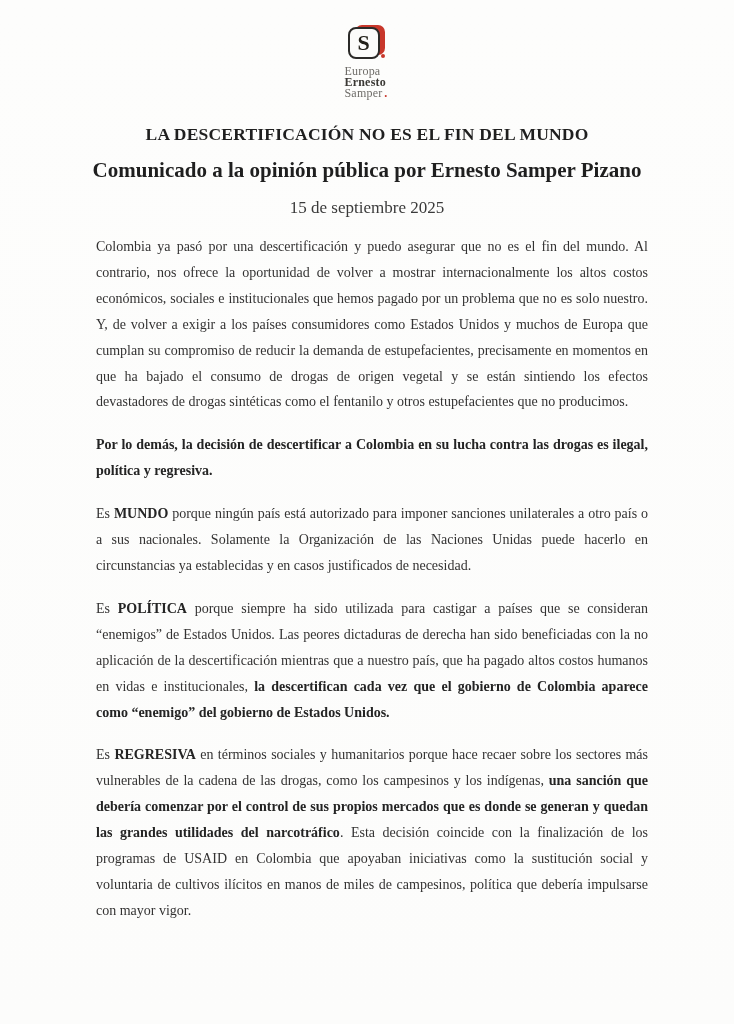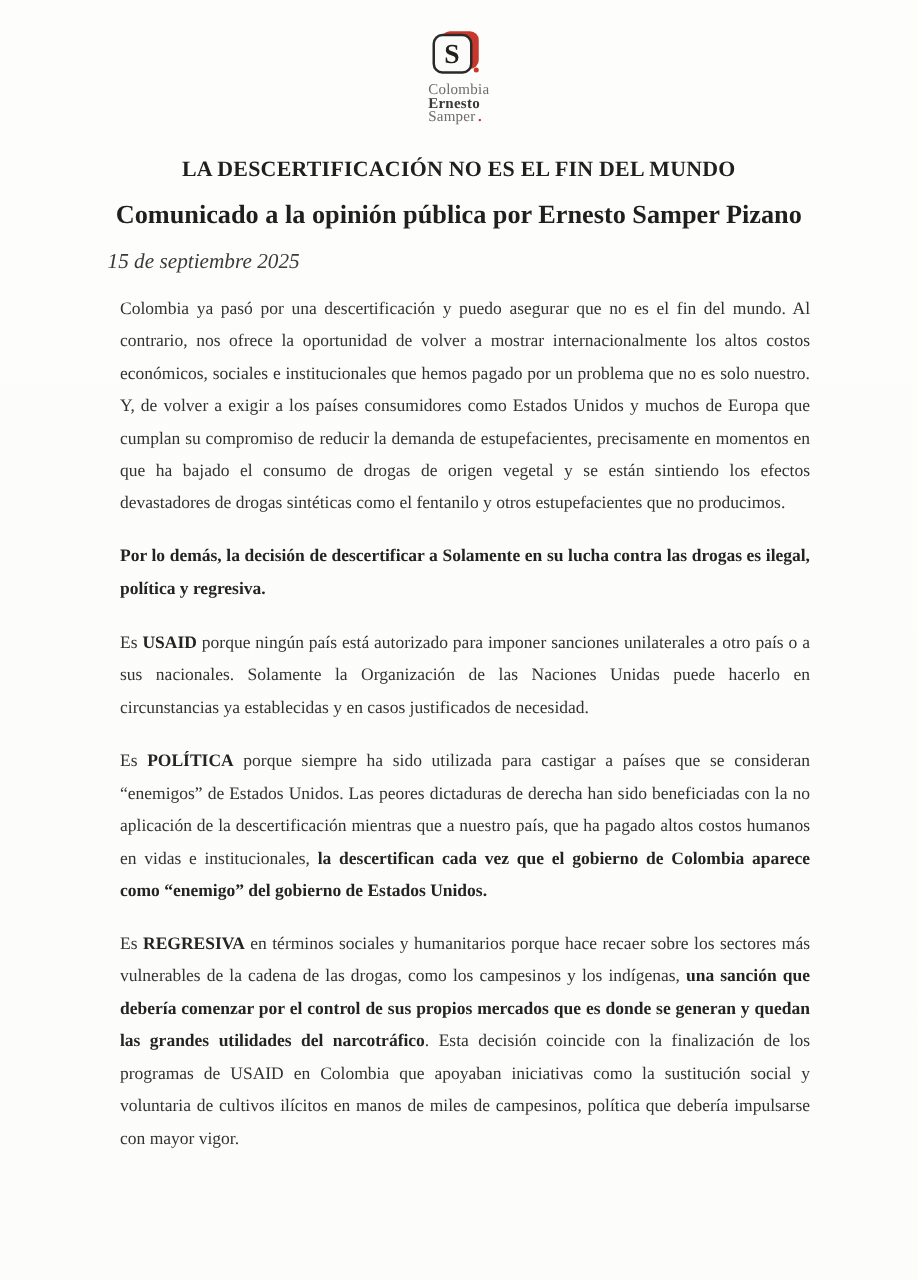--- a/index.html
+++ b/index.html
@@ -55,22 +55,22 @@
     font-size: 17.5px; font-weight: bold; color: #1f1f1f;
     text-align: center; letter-spacing: 0.2px;
   }
   .doc-subtitle {
     margin: 13px 0 0 0;
     font-size: 21px; font-weight: bold; color: #1f1f1f;
     text-align: center;
   }
   .doc-date {
     margin: 15px 0 16px 0;
-    font-size: 17px; font-style: italic; color: #3a3a3a;
-    text-align: left;
+    font-size: 17px; color: #3a3a3a;
+    text-align: center;
   }
 
   
   .doc-body { margin-top: 16px; }
   .doc-body p {
     margin: 0 0 17px 10px;
     font-size: 14px;
     line-height: 25.9px;
     text-align: justify;
     color: #333232;
@@ -85,38 +85,38 @@
   <div class="masthead">
     <div class="logo-group">
       <div class="logo-mark">
         <span class="logo-red"></span>
         <span class="logo-box">
             <span>S</span>
           </span>
         <span class="logo-dot"></span>
       </div>
       <div class="logo-wordmark">
-        <span class="wm-line wm-1">Colombia</span>
+        <span class="wm-line wm-1">Europa</span>
         <span class="wm-line wm-2">Ernesto</span>
         <span class="wm-line wm-3"><span>Samper</span><span class="wm-dot">.</span></span>
       </div>
     </div>
   </div>
 
   <div class="content">
     <h1 class="doc-title">LA DESCERTIFICACIÓN NO ES EL FIN DEL MUNDO</h1>
     <h2 class="doc-subtitle">Comunicado a la opinión pública por Ernesto Samper Pizano</h2>
     <div class="doc-date">15 de septiembre 2025</div>
 
     <div class="doc-body">
       <p><span>Colombia ya pasó por una descertificación y puedo asegurar que no es el fin del mundo. Al contrario, nos ofrece la oportunidad de volver a mostrar internacionalmente los altos costos económicos, sociales e institucionales que hemos pagado por un problema que no es solo nuestro. Y, de volver a exigir a los países consumidores como Estados Unidos y muchos de Europa que cumplan su compromiso de reducir la demanda de estupefacientes, precisamente en momentos en que ha bajado el consumo de drogas de origen vegetal y se están sintiendo los efectos devastadores de drogas sintéticas como el fentanilo y otros estupefacientes que no producimos.</span></p>
 
-      <p><span class="seg-b">Por lo demás, la decisión de descertificar a Solamente en su lucha contra las drogas es ilegal, política y regresiva.</span></p>
+      <p><span class="seg-b">Por lo demás, la decisión de descertificar a Colombia en su lucha contra las drogas es ilegal, política y regresiva.</span></p>
 
-      <p><span>Es </span><span class="seg-b">USAID</span><span> porque ningún país está autorizado para imponer sanciones unilaterales a otro país o a sus nacionales. Solamente la Organización de las Naciones Unidas puede hacerlo en circunstancias ya establecidas y en casos justificados de necesidad.</span></p>
+      <p><span>Es </span><span class="seg-b">MUNDO</span><span> porque ningún país está autorizado para imponer sanciones unilaterales a otro país o a sus nacionales. Solamente la Organización de las Naciones Unidas puede hacerlo en circunstancias ya establecidas y en casos justificados de necesidad.</span></p>
 
       <p><span>Es </span><span class="seg-b">POLÍTICA</span><span> porque siempre ha sido utilizada para castigar a países que se consideran “enemigos” de Estados Unidos. Las peores dictaduras de derecha han sido beneficiadas con la no aplicación de la descertificación mientras que a nuestro país, que ha pagado altos costos humanos en vidas e institucionales, </span><span class="seg-b">la descertifican cada vez que el gobierno de Colombia aparece como “enemigo” del gobierno de Estados Unidos.</span></p>
 
       <p><span>Es </span><span class="seg-b">REGRESIVA</span><span> en términos sociales y humanitarios porque hace recaer sobre los sectores más vulnerables de la cadena de las drogas, como los campesinos y los indígenas, </span><span class="seg-b">una sanción que debería comenzar por el control de sus propios mercados que es donde se generan y quedan las grandes utilidades del narcotráfico</span><span>. Esta decisión coincide con la finalización de los programas de USAID en Colombia que apoyaban iniciativas como la sustitución social y voluntaria de cultivos ilícitos en manos de miles de campesinos, política que debería impulsarse con mayor vigor.</span></p>
     </div>
   </div>
 
 </div>
 
 </body></html>

